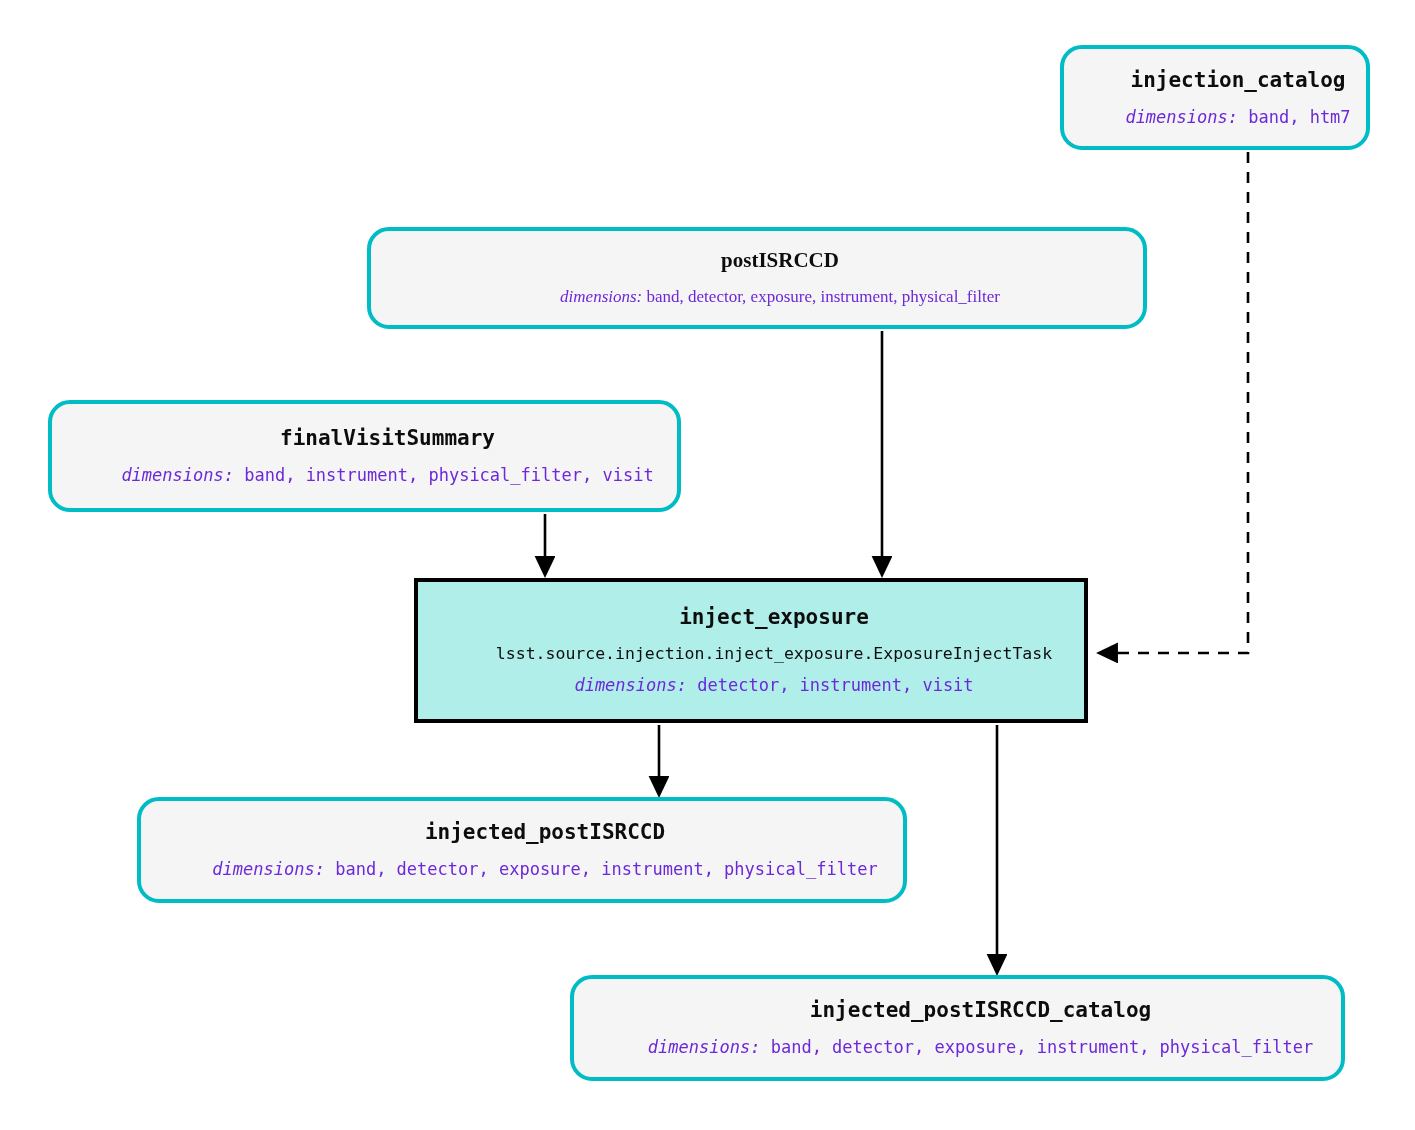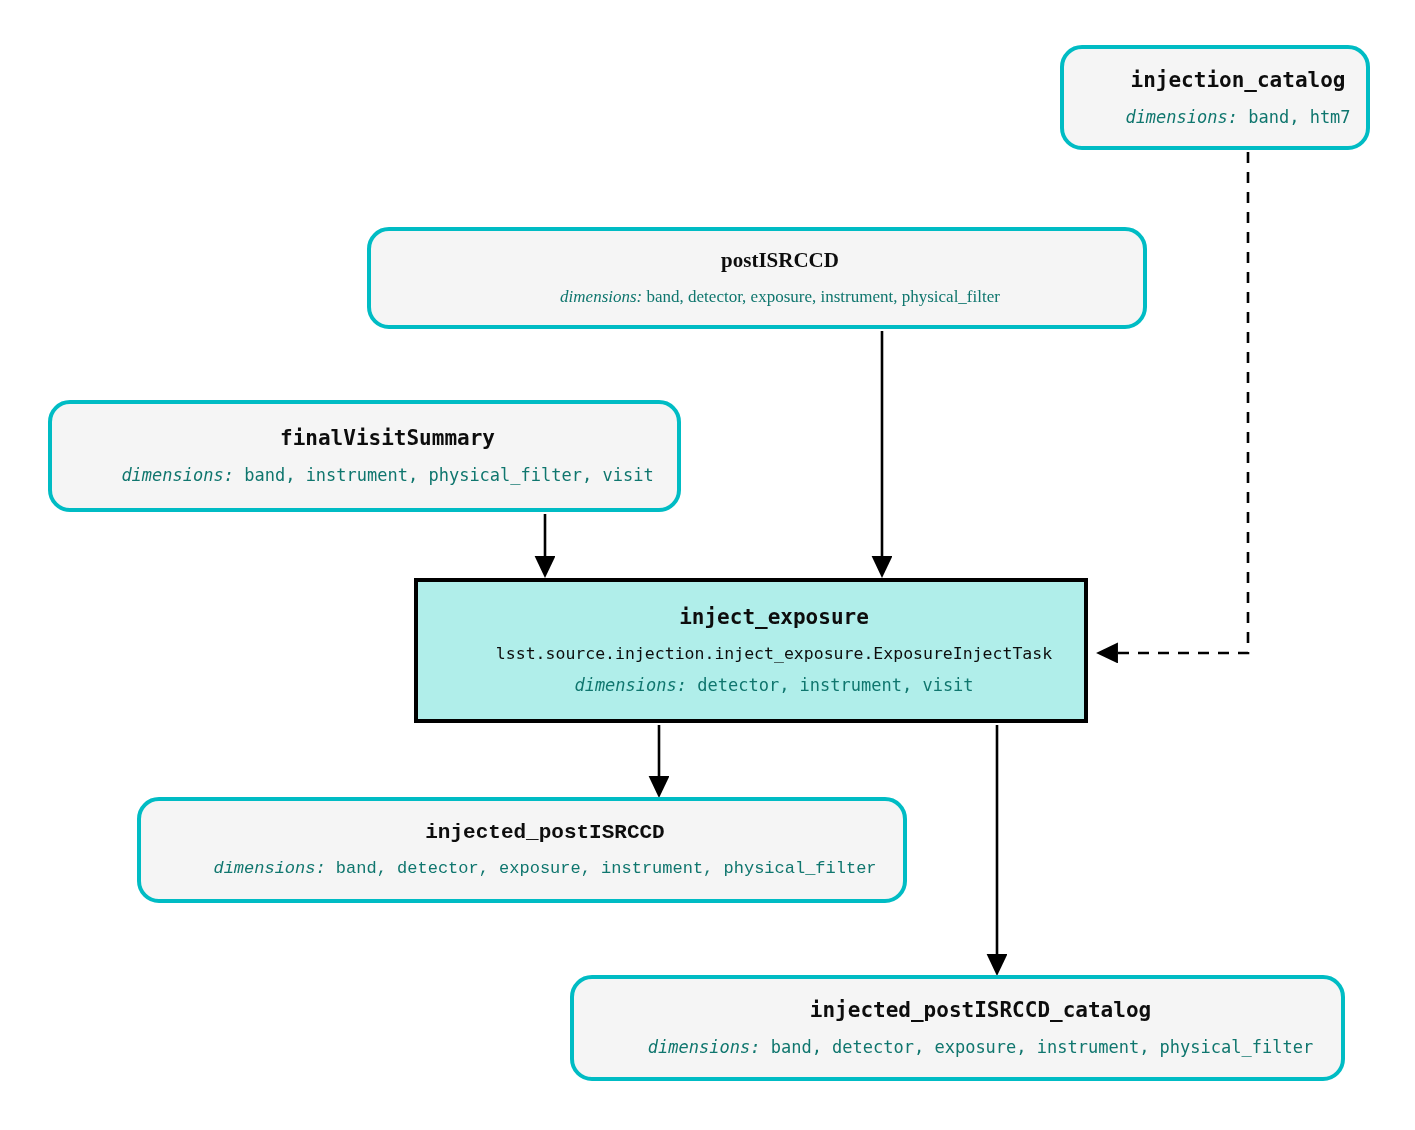--- a/index.html
+++ b/index.html
@@ -56,21 +56,21 @@
   }
   .node-class {
     font-size: 16.5px;
     color: #0d0d0d;
     line-height: 1.2;
     white-space: nowrap;
     margin-top: 13px;
   }
   .node-dims {
     font-size: 17px;
-    color: #0f766e;
+    color: #6d28d9;
     line-height: 1.2;
     white-space: nowrap;
     margin-top: 14px;
   }
   .node.task .node-dims {
     margin-top: 12px;
   }
   .dims-label {
     font-style: italic;
   }
@@ -134,21 +134,21 @@
   </div>
 
   <div class="node dataset" style="left:48px; top:400px; width:633px; height:112px;">
     <div class="node-title">finalVisitSummary</div>
     <div class="node-dims">
       <span class="dims-label">dimensions:</span>
       <span>band, instrument, physical_filter, visit</span>
     </div>
   </div>
 
-  <div class="node dataset" style="left:137px; top:797px; width:770px; height:106px;font-family:Liberation Mono, monospace;">
+  <div class="node dataset" style="left:137px; top:797px; width:770px; height:106px;">
     <div class="node-title">injected_postISRCCD</div>
     <div class="node-dims">
       <span class="dims-label">dimensions:</span>
       <span>band, detector, exposure, instrument, physical_filter</span>
     </div>
   </div>
 
   <div class="node dataset" style="left:570px; top:975px; width:775px; height:106px;">
     <div class="node-title">injected_postISRCCD_catalog</div>
     <div class="node-dims">

